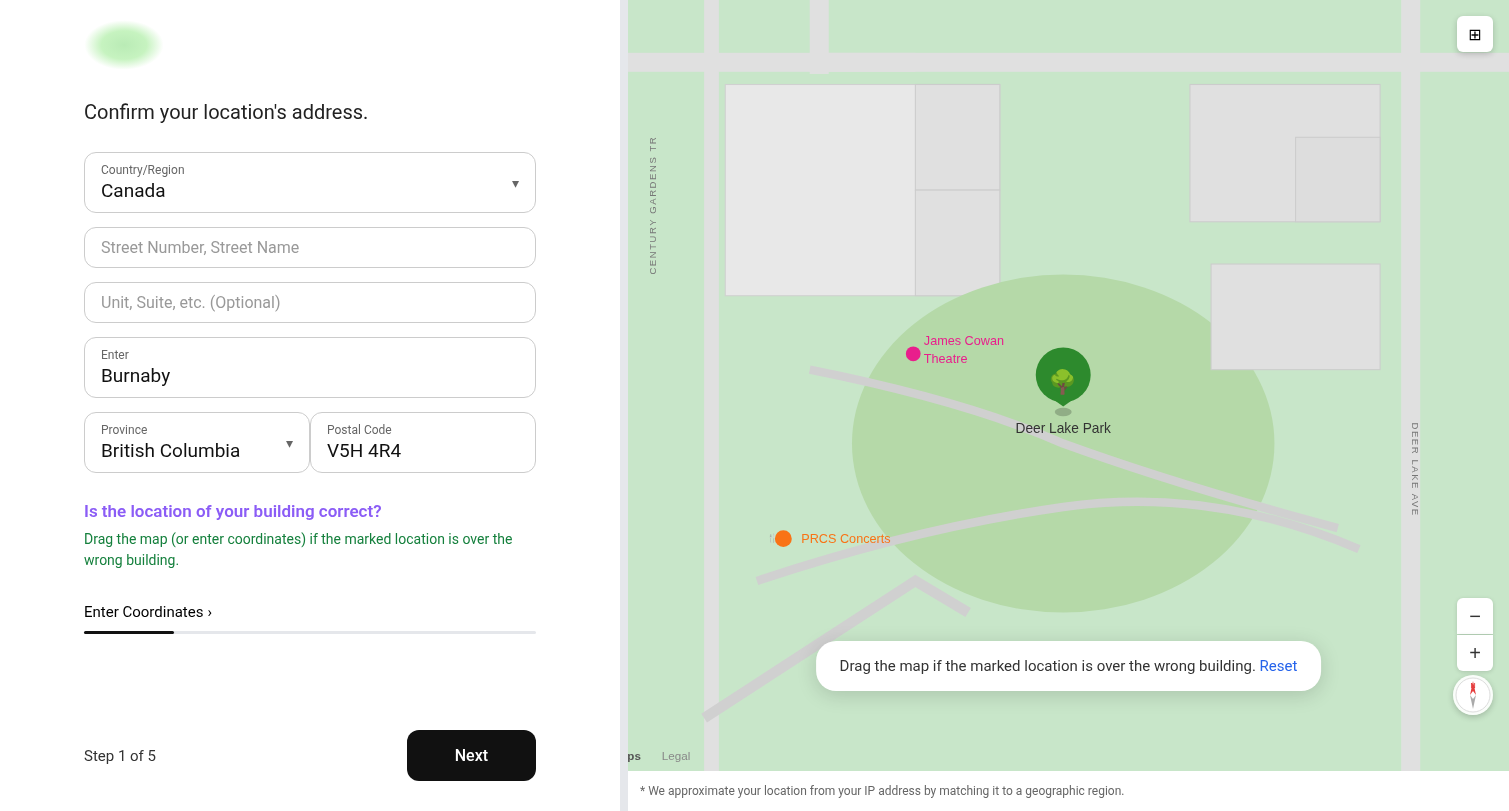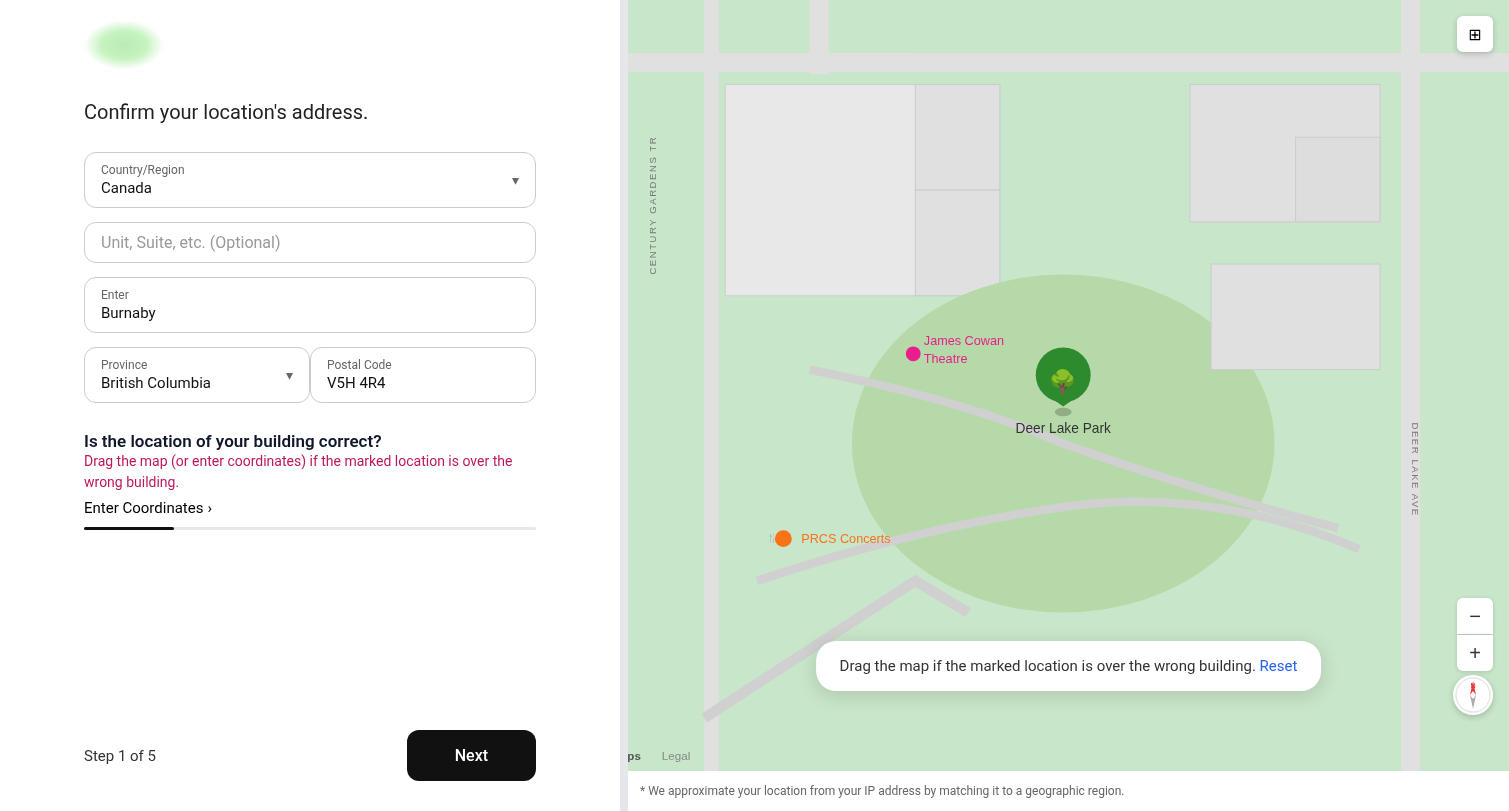--- a/index.html
+++ b/index.html
@@ -60,21 +60,21 @@
       cursor: pointer;
     }
 
     .field-label {
       font-size: 12px;
       color: #666;
       margin-bottom: 2px;
     }
 
     .field-value {
-      font-size: 15px;
+      font-size: 19px;
       color: #111;
     }
 
     .field-chevron {
       position: absolute;
       right: 16px;
       top: 50%;
       transform: translateY(-50%);
       color: #666;
       font-size: 14px;
@@ -104,28 +104,29 @@
     }
 
     
     .building-section {
       margin-top: 28px;
     }
 
     .building-title {
       font-size: 17px;
       font-weight: 600;
-      color: #0f172a;
+      color: #8b5cf6;
+      margin-bottom: 8px;
     }
 
     .building-desc {
       font-size: 14px;
-      color: #be185d;
+      color: #15803d;
       line-height: 1.5;
-      margin-bottom: 6px;
+      margin-bottom: 32px;
     }
 
     .enter-coords-link {
       color: #000000;
       font-size: 15px;
       cursor: pointer;
       display: flex;
       align-items: center;
       gap: 4px;
       text-decoration: none;
@@ -313,20 +314,23 @@
   <div class="form-title">Confirm your location's address.</div>
 
   <div class="form-fields">
 
     <div class="field-wrapper">
       <div class="field-label">Country/Region</div>
       <div class="field-value">Canada</div>
       <div class="field-chevron">▾</div>
     </div>
 
+    <div class="field-wrapper">
+      <input class="field-input" type="text" placeholder="Street Number, Street Name" style="">
+    </div>
 
     <div class="field-wrapper">
       <input class="field-input" type="text" placeholder="Unit, Suite, etc. (Optional)" style="">
     </div>
 
     <div class="field-wrapper">
       <div class="field-label">Enter</div>
       <div class="field-value">Burnaby</div>
     </div>
 

